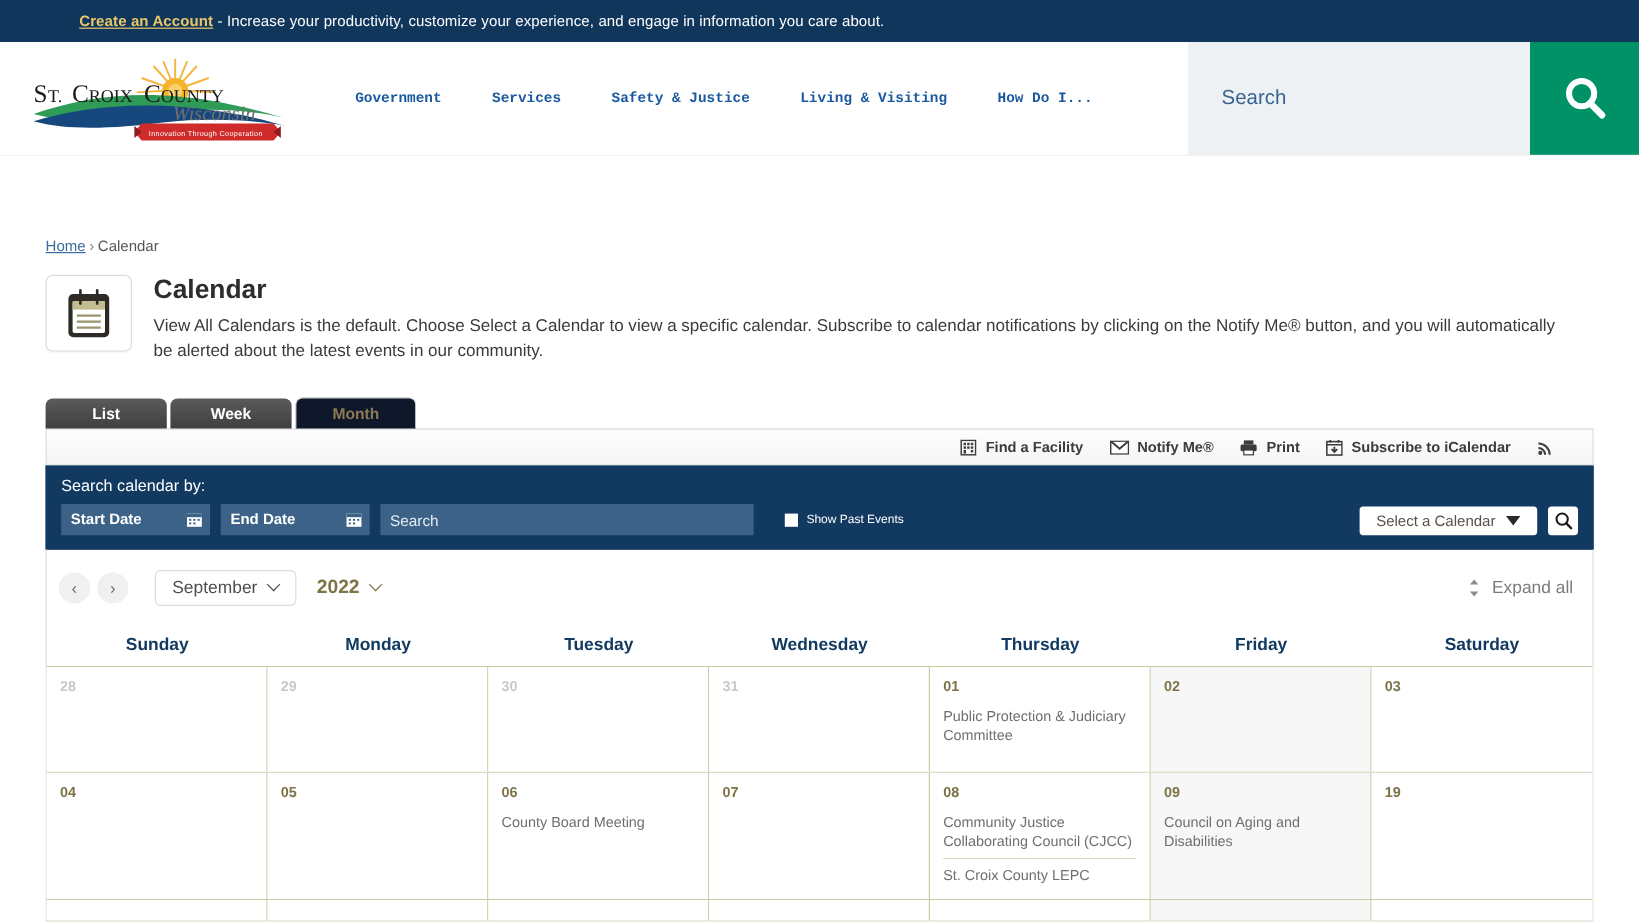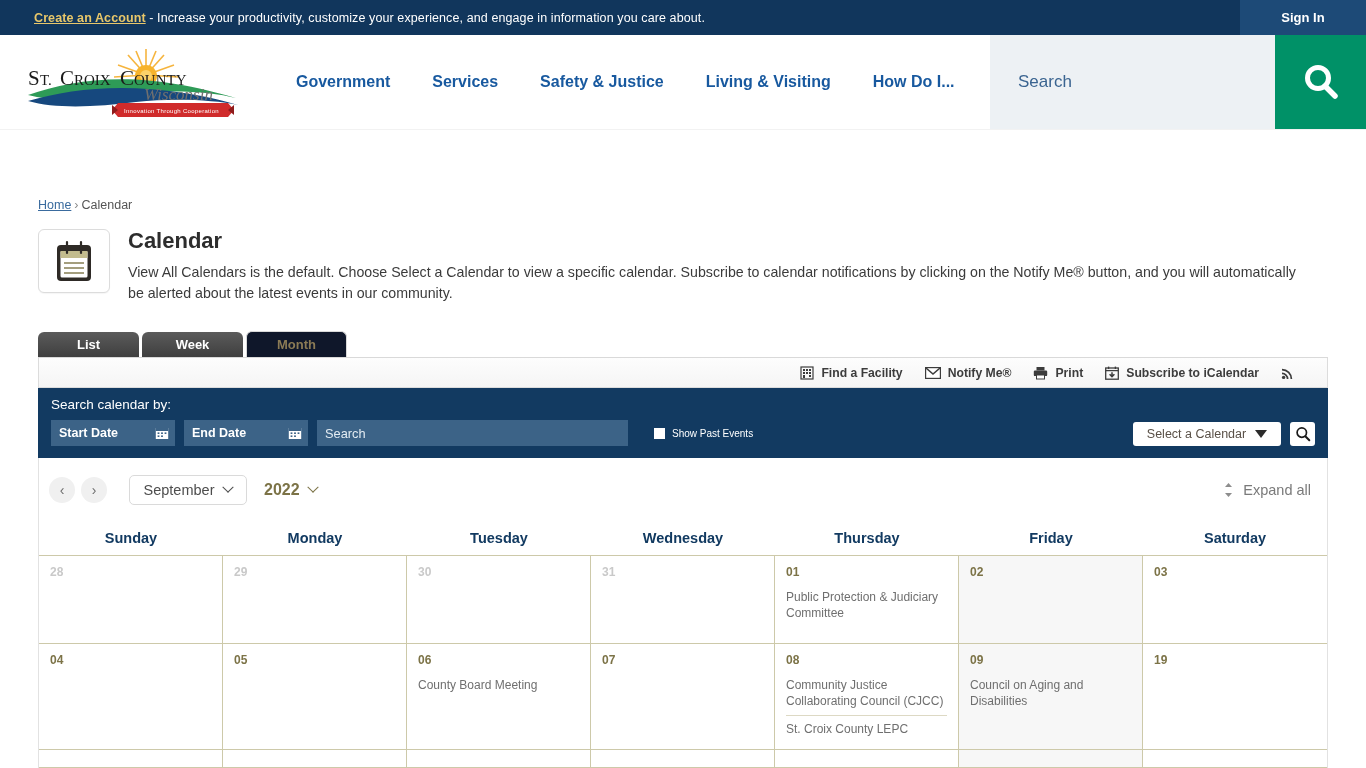--- a/index.html
+++ b/index.html
@@ -17,20 +17,21 @@
     background: #11365c;
     display: flex;
     align-items: center;
     position: relative;
   }
   .topbar-msg {
     padding-left: 34px;
     font-size: 12.5px;
     color: #ffffff;
     letter-spacing: .1px;
+    margin-left: 32px;
   }
   .topbar-msg .create {
     color: #e8c76a;
     font-weight: bold;
   }
   .signin {
     position: absolute;
     right: 0; top: 0;
     height: 35px;
     width: 126px;
@@ -69,27 +70,28 @@
   .logo svg { display:block; }
 
   .mainnav {
     flex: 1;
     display: flex;
     align-items: center;
     gap: 0px;
     padding-left: 10px;
   }
   .mainnav a {
-    font-size: 16px;
+    font-size: 12px;
     font-weight: bold;
     color: #18599f;
     text-decoration: none;
     padding: 0 21px;
     white-space: nowrap;
     cursor: pointer;
+    font-family: Liberation Mono, monospace;
   }
 
   .searchzone {
     position: absolute;
     right: 0; top: 0; bottom: 0;
     display: flex;
     width: 376px;
   }
   .searchbox {
     flex: 1;
@@ -437,21 +439,20 @@
   }
   .week.partial .cell { min-height: 16px; }
 </style>
 </head>
 <body>
 
 <div class="topbar">
   <div class="topbar-msg">
     <a class="create" href="#">Create an Account</a><span> - Increase your productivity, customize your experience, and engage in information you care about.</span>
   </div>
-  <div class="signin">Sign In</div>
 </div>
 
 <div class="header">
 
   <div class="logo-wrap">
     <div class="logo">
       <svg width="232" height="74" viewBox="0 0 232 74">
 
         <g stroke="#f4a81d" stroke-width="1.6" opacity=".85">
           <line x1="124" y1="30" x2="124" y2="4"></line>

